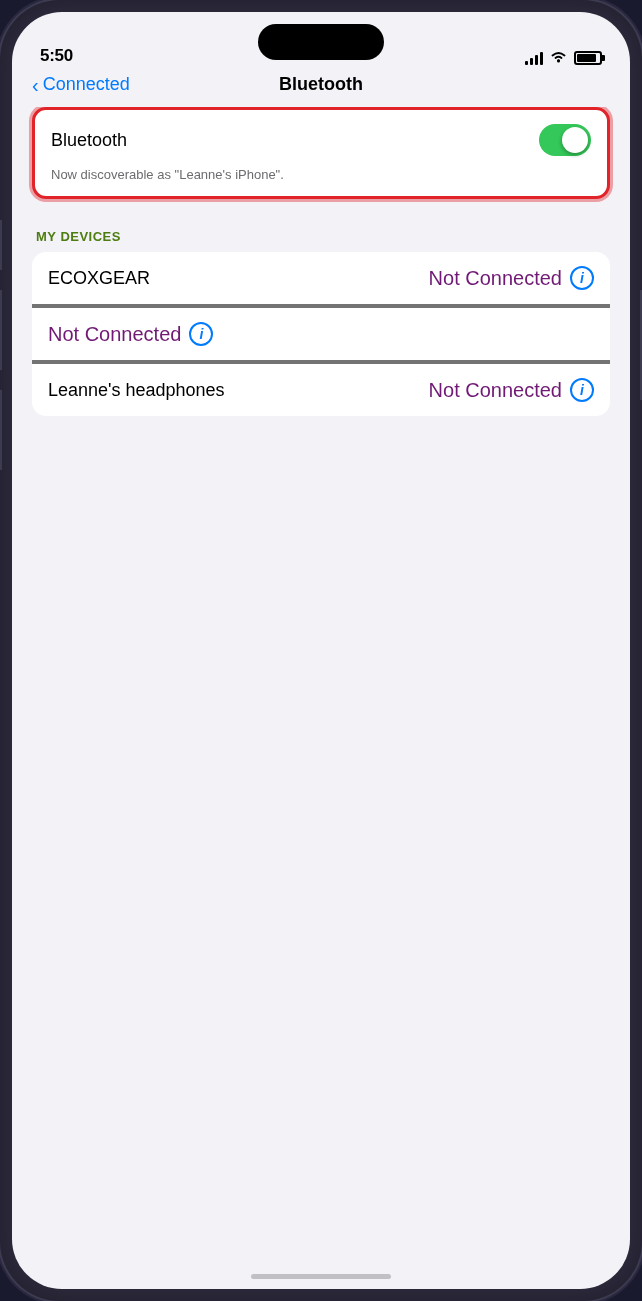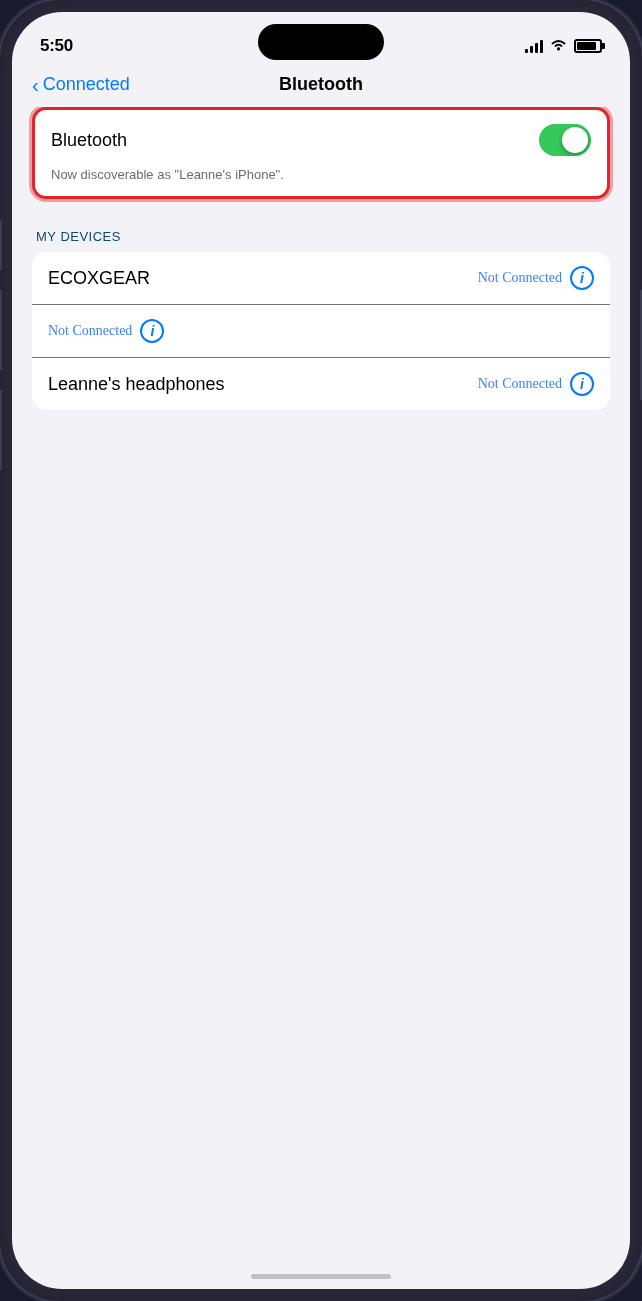--- a/index.html
+++ b/index.html
@@ -69,21 +69,21 @@
       width: 6px;
       height: 110px;
       background: #3d3b50;
       border-radius: 0 3px 3px 0;
     }
 
     
     .status-bar {
       display: flex;
       justify-content: space-between;
-      align-items: center;
+      align-items: flex-end;
       padding: 14px 28px 0 28px;
       height: 54px;
       position: relative;
     }
 
     .status-time {
       font-size: 17px;
       font-weight: 600;
       color: #000;
       letter-spacing: -0.3px;
@@ -243,65 +243,64 @@
     .discoverable-text {
       font-size: 13px;
       color: #6c6c70;
       padding-bottom: 12px;
       line-height: 1.4;
     }
 
     
     .section-header {
       font-size: 13px;
-      font-weight: 400;
-      color: #0c4a6e;
+      font-weight: 700;
+      color: #4d7c0f;
       text-transform: uppercase;
       letter-spacing: 0.5px;
       padding: 0 4px 8px 4px;
       margin-top: 0;
     }
 
     
     .devices-list {
       background: #fff;
       border-radius: 14px;
       overflow: hidden;
       margin-bottom: 30px;
     }
 
     .device-row {
       display: flex;
       align-items: center;
       justify-content: space-between;
       padding: 14px 16px;
-      border-bottom: 1px solid #737373;
+      border-bottom: 4px solid #737373;
       position: relative;
     }
 
     .device-row:last-child {
       border-bottom: none;
     }
 
     .device-name {
       font-size: 18px;
       color: #000;
       flex: 1;
     }
 
     .device-status-area {
       display: flex;
       align-items: center;
       gap: 8px;
     }
 
     .device-status {
-      font-size: 14px;
-      color: #3b82f6;
-      font-family: Liberation Serif, serif;
+      font-size: 20px;
+      color: #701a75;
     }
 
     .info-button {
       width: 24px;
       height: 24px;
       border-radius: 50%;
       border: 2px solid #007aff;
       display: flex;
       align-items: center;
       justify-content: center;

